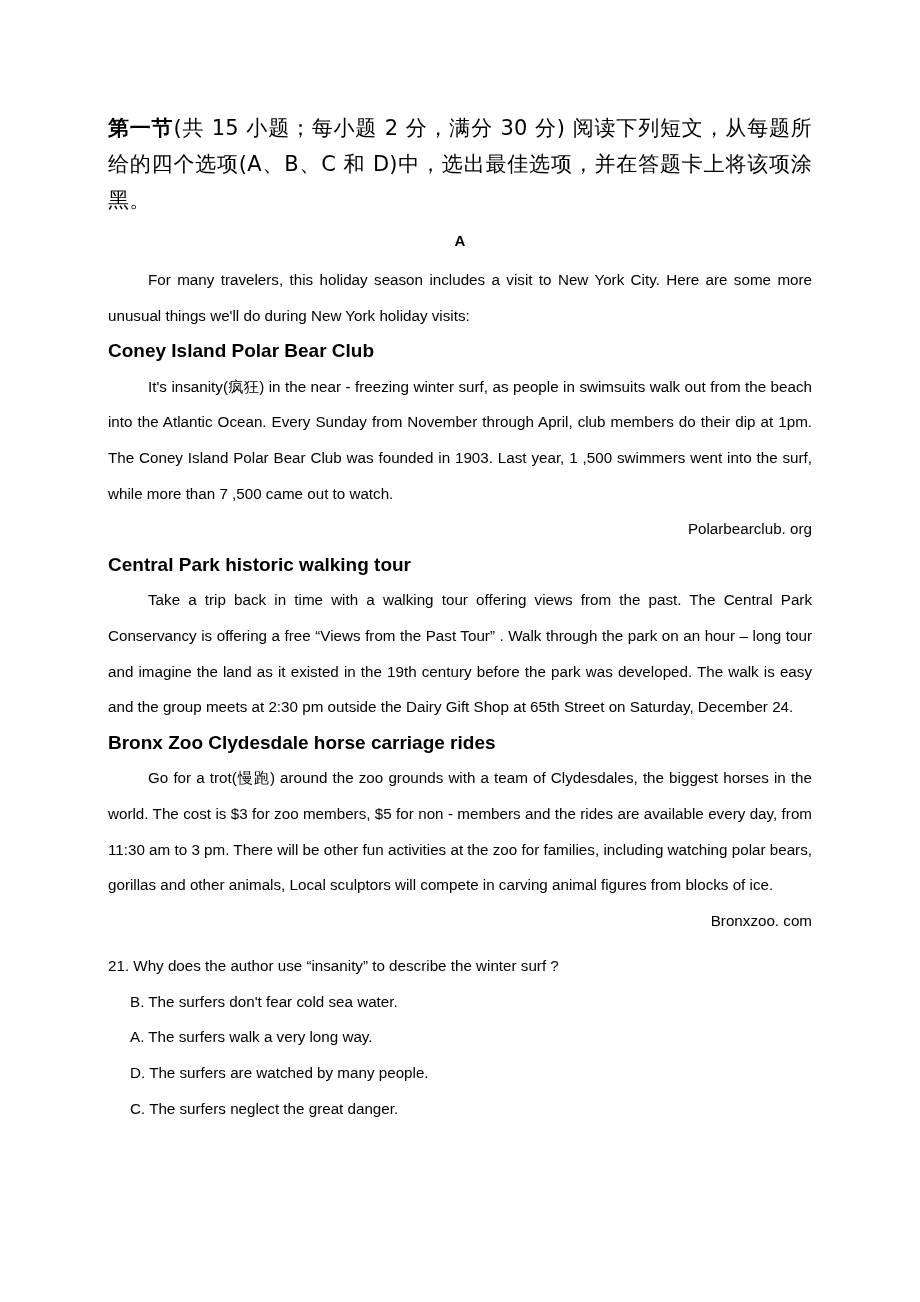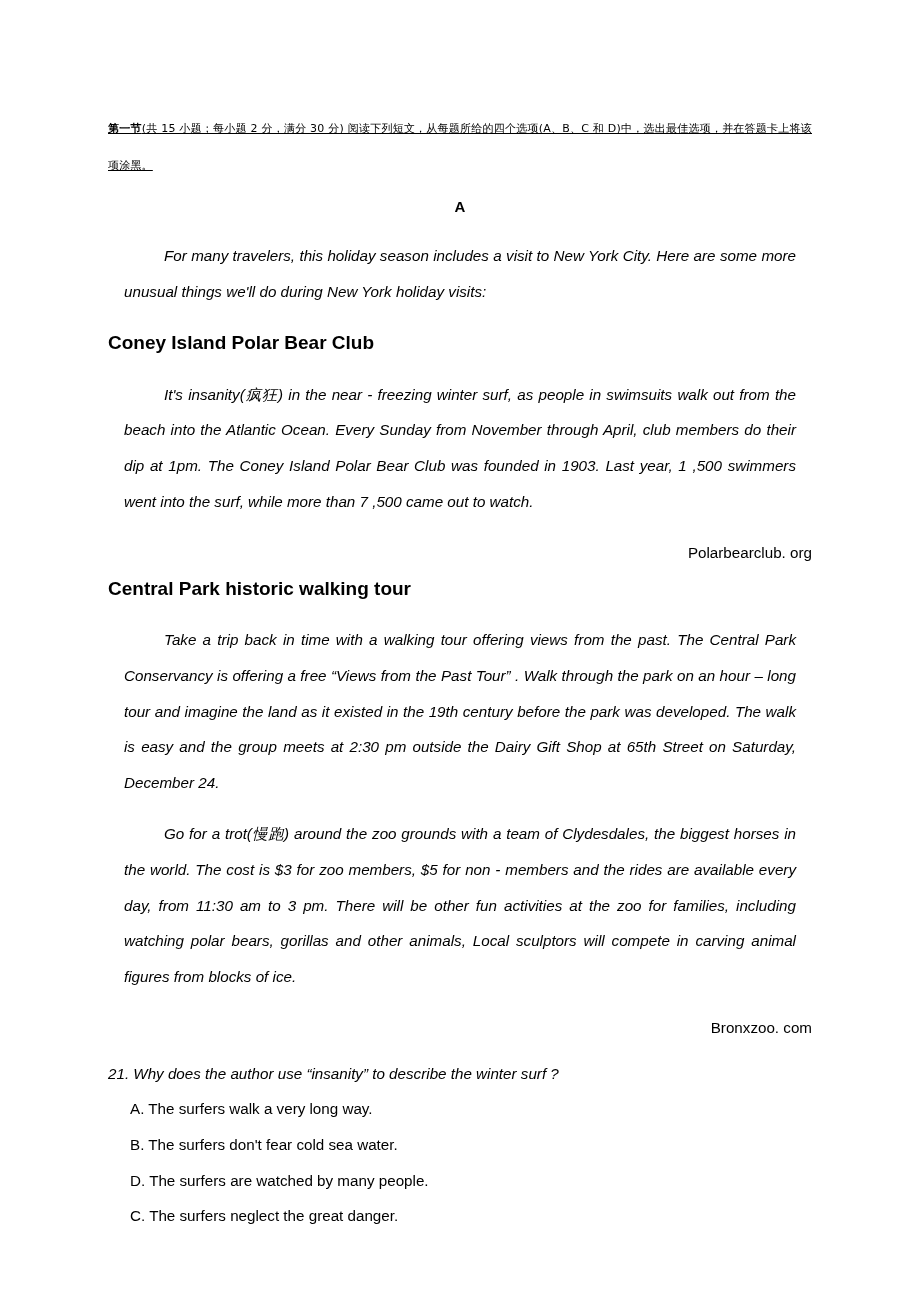--- a/index.html
+++ b/index.html
@@ -24,54 +24,52 @@
   }
   .content {
     position: absolute;
     left: 108px;
     top: 110px;
     width: 704px;
   }
 
   
   .instruction {
-    font-size: 11px;
+    font-size: 21px;
     line-height: 36px;
     text-align: justify;
     text-justify: inter-ideograph;
     margin: 0 0 6px 0;
     letter-spacing: 0.2px;
-    text-decoration: underline;
   }
   .instruction .zh-bold {
     font-weight: bold;
   }
 
   
   .section-letter {
     text-align: center;
     font-weight: bold;
     font-size: 15px;
     line-height: 30px;
     margin: 8px 0 6px 0;
     
     padding-right: 0;
   }
   .section-letter span { display: inline-block; }
 
   
   p.para {
-    margin: 16px;
+    margin: 0;
     font-size: 15.2px;
     line-height: 35.6px;
     text-align: justify;
     text-justify: inter-word;
     text-indent: 40px;
     word-spacing: 0px;
-    font-style: italic;
   }
 
   h3.subhead {
     margin: 0;
     font-size: 19px;
     line-height: 35.6px;
     font-weight: bold;
     text-align: left;
   }
 
@@ -84,21 +82,20 @@
 
   
   .question-block {
     margin-top: 10px;
   }
   p.question-stem {
     margin: 0;
     font-size: 15.2px;
     line-height: 35.6px;
     text-align: left;
-    font-style: italic;
   }
   p.option {
     margin: 0 0 0 22px;
     font-size: 15.2px;
     line-height: 35.6px;
     text-align: left;
   }
   .zh { font-family: "DejaVu Sans", "Liberation Sans", sans-serif; }
 </style>
 </head>
@@ -113,25 +110,26 @@
 
     <p class="para">For many travelers, this holiday season includes a visit to New York City. Here are some more unusual things we'll do during New York holiday visits:</p>
 
     <h3 class="subhead">Coney Island Polar Bear Club</h3>
     <p class="para">It's insanity(疯狂) in the near - freezing winter surf, as people in swimsuits walk out from the beach into the Atlantic Ocean. Every Sunday from November through April, club members do their dip at 1pm. The Coney Island Polar Bear Club was founded in 1903. Last year, 1 ,500 swimmers went into the surf, while more than 7 ,500 came out to watch.</p>
     <p class="url">Polarbearclub. org</p>
 
     <h3 class="subhead">Central Park historic walking tour</h3>
     <p class="para">Take a trip back in time with a walking tour offering views from the past. The Central Park Conservancy is offering a free “Views from the Past Tour” . Walk through the park on an hour – long tour and imagine the land as it existed in the 19th century before the park was developed. The walk is easy and the group meets at 2:30 pm outside the Dairy Gift Shop at 65th Street on Saturday, December 24.</p>
 
+    <h3 class="subhead">Bronx Zoo Clydesdale horse carriage rides</h3>
     <p class="para">Go for a trot(慢跑) around the zoo grounds with a team of Clydesdales, the biggest horses in the world. The cost is $3 for zoo members, $5 for non - members and the rides are available every day, from 11:30 am to 3 pm. There will be other fun activities at the zoo for families, including watching polar bears, gorillas and other animals, Local sculptors will compete in carving animal figures from blocks of ice.</p>
     <p class="url">Bronxzoo. com</p>
 
     <div class="question-block">
       <p class="question-stem">21. Why does the author use “insanity” to describe the winter surf ?</p>
+      <p class="option">B. The surfers don't fear cold sea water.</p>
       <p class="option">A. The surfers walk a very long way.</p>
-      <p class="option">B. The surfers don't fear cold sea water.</p>
       <p class="option">D. The surfers are watched by many people.</p>
       <p class="option">C. The surfers neglect the great danger.</p>
     </div>
 
   </div>
 </div>
 
 </body></html>

